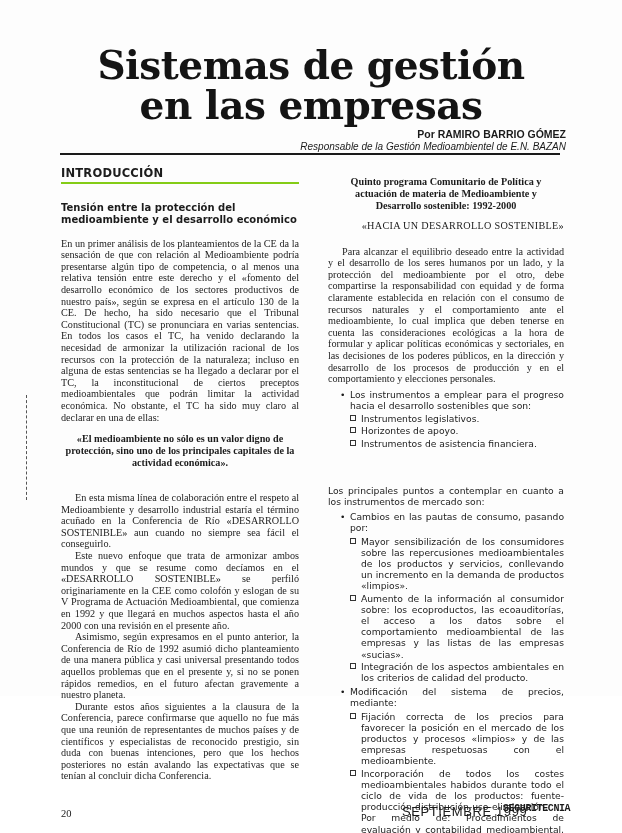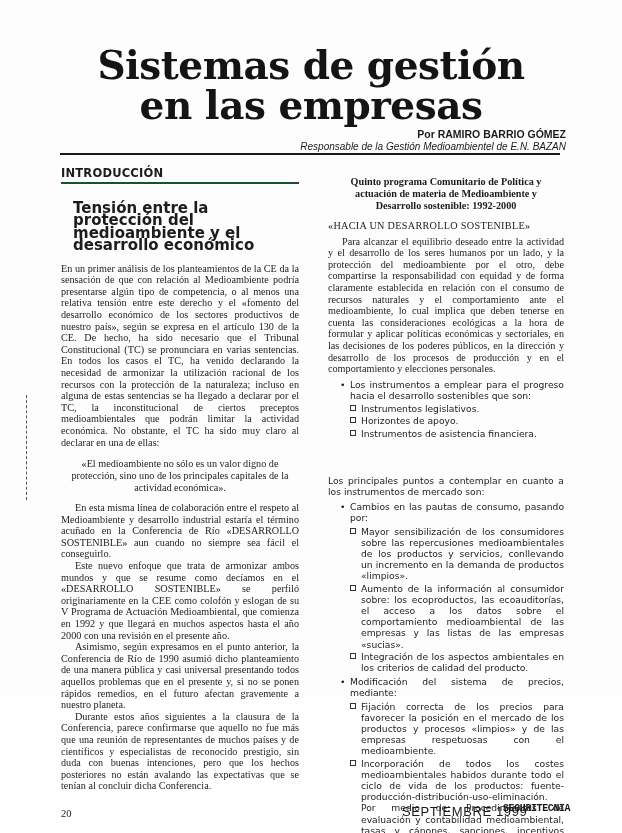--- a/index.html
+++ b/index.html
@@ -20,29 +20,29 @@
 
   .margin-rule { position: absolute; left: 26px; top: 395px; width: 1px; height: 105px;
     border-left: 1px dashed #555; }
 
   .col { position: absolute; font-family: "Liberation Serif", "DejaVu Serif", serif;
     font-size: 10.2px; line-height: 11.6px; text-align: justify; color: #1c1c1c; }
   .col-left { left: 61px; top: 168px; width: 238px; }
   .col-right { left: 328px; top: 168px; width: 236px; }
 
   .section-title { font-family: "DejaVu Sans", sans-serif; font-weight: bold; font-size: 11.5px;
-    letter-spacing: 0.2px; margin: 0; padding-bottom: 2px; border-bottom: 2px solid #14532d; }
-  .subhead { font-family: "DejaVu Sans", sans-serif; font-weight: bold; font-size: 15px;
-    line-height: 12.5px; margin: 18px 0 11px 12px; text-align: left; }
+    letter-spacing: 0.2px; margin: 0; padding-bottom: 2px; border-bottom: 2px solid #84cc16; }
+  .subhead { font-family: "DejaVu Sans", sans-serif; font-weight: bold; font-size: 10px;
+    line-height: 12.5px; margin: 18px 0 11px 0; text-align: left; }
   .col p { margin: 0; text-indent: 14px; }
   .col p.noindent { text-indent: 0; }
-  .quote { font-weight: normal; text-align: center; margin: 10px 0 8px 0; line-height: 12px; font-size: 10.2px; }
+  .quote { font-weight: bold; text-align: center; margin: 10px 0 23px 0; line-height: 12px; font-size: 10.2px; }
 
   .box-title { text-align: center; font-weight: bold; margin: 8px; line-height: 12px; font-size: 10.2px; }
-  .box-slogan { text-align: left; margin: 6px 0 4px 0; letter-spacing: 0.3px; }
+  .box-slogan { text-align: right; margin: 6px 0 14px 0; letter-spacing: 0.3px; }
 
   .sans { font-family: "DejaVu Sans", "Liberation Sans", sans-serif; font-size: 9.2px; line-height: 11.2px; }
   ul.bullets { list-style: none; margin: 4px 0 3px 0; padding: 0 0 0 12px; }
   ul.bullets > li { position: relative; padding-left: 10px; margin-bottom: 2px; }
   ul.bullets > li > .bullet { position: absolute; left: 0; top: 0; }
   ul.boxes { list-style: none; margin: 2px 0 3px 0; padding: 0; }
   ul.boxes > li { position: relative; padding-left: 11px; margin-bottom: 1px; text-align: justify; }
   ul.boxes > li > .box { position: absolute; left: 0; top: 2px; width: 6px; height: 6px;
     border: 1px solid #333; box-sizing: border-box; }
   .sans p { text-indent: 0; margin-top: 36px; }
@@ -67,21 +67,21 @@
 
   <div class="margin-rule"></div>
 
   <div class="col col-left">
     <h2 class="section-title">INTRODUCCIÓN</h2>
     <h3 class="subhead">Tensión entre la protección del medioambiente y el desarrollo económico</h3>
     <p class="noindent">En un primer análisis de los planteamientos de la CE da la sensación de que con relación al Medioambiente podría presentarse algún tipo de competencia, o al menos una relativa tensión entre este derecho y el «fomento del desarrollo económico de los sectores productivos de nuestro país», según se expresa en el artículo 130 de la CE. De hecho, ha sido necesario que el Tribunal Constitucional (TC) se pronunciara en varias sentencias. En todos los casos el TC, ha venido declarando la necesidad de armonizar la utilización racional de los recursos con la protección de la naturaleza; incluso en alguna de estas sentencias se ha llegado a declarar por el TC, la inconstitucional de ciertos preceptos medioambientales que podrán limitar la actividad económica. No obstante, el TC ha sido muy claro al declarar en una de ellas:</p>
     <div class="quote">«El medioambiente no sólo es un valor digno de protección, sino uno de los principales capitales de la actividad económica».</div>
     <p>En esta misma línea de colaboración entre el respeto al Medioambiente y desarrollo industrial estaría el término acuñado en la Conferencia de Río «DESARROLLO SOSTENIBLE» aun cuando no siempre sea fácil el conseguirlo.</p>
     <p>Este nuevo enfoque que trata de armonizar ambos mundos y que se resume como decíamos en el «DESARROLLO SOSTENIBLE» se perfiló originariamente en la CEE como colofón y eslogan de su V Programa de Actuación Medioambiental, que comienza en 1992 y que llegará en muchos aspectos hasta el año 2000 con una revisión en el presente año.</p>
-    <p>Asimismo, según expresamos en el punto anterior, la Conferencia de Río de 1990 asumió dicho planteamiento de una manera pública y casi universal presentando todos aquellos problemas que en el presente y, si no se ponen rápidos remedios, en el futuro afectan gravemente a nuestro planeta.</p>
+    <p>Asimismo, según expresamos en el punto anterior, la Conferencia de Río de 1992 asumió dicho planteamiento de una manera pública y casi universal presentando todos aquellos problemas que en el presente y, si no se ponen rápidos remedios, en el futuro afectan gravemente a nuestro planeta.</p>
     <p>Durante estos años siguientes a la clausura de la Conferencia, parece confirmarse que aquello no fue más que una reunión de representantes de muchos países y de científicos y especialistas de reconocido prestigio, sin duda con buenas intenciones, pero que los hechos posteriores no están avalando las expectativas que se tenían al concluir dicha Conferencia.</p>
   </div>
 
   <div class="col col-right">
     <div class="box-title">Quinto programa Comunitario de Política y actuación de materia de Medioambiente y Desarrollo sostenible: 1992-2000</div>
     <div class="box-slogan">«HACIA UN DESARROLLO SOSTENIBLE»</div>
     <p>Para alcanzar el equilibrio deseado entre la actividad y el desarrollo de los seres humanos por un lado, y la protección del medioambiente por el otro, debe compartirse la responsabilidad con equidad y de forma claramente establecida en relación con el consumo de recursos naturales y el comportamiento ante el medioambiente, lo cual implica que deben tenerse en cuenta las consideraciones ecológicas a la hora de formular y aplicar políticas económicas y sectoriales, en las decisiones de los poderes públicos, en la dirección y desarrollo de los procesos de producción y en el comportamiento y elecciones personales.</p>
 
     <div class="sans">
       <ul class="bullets">

